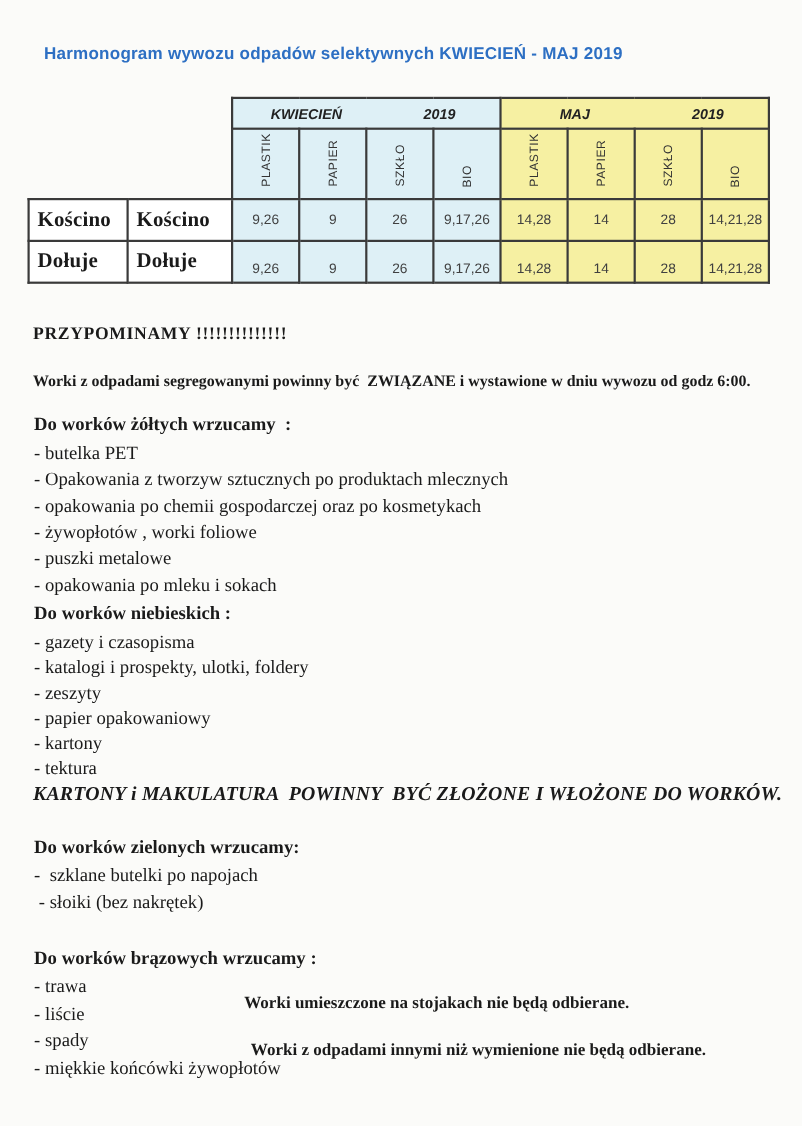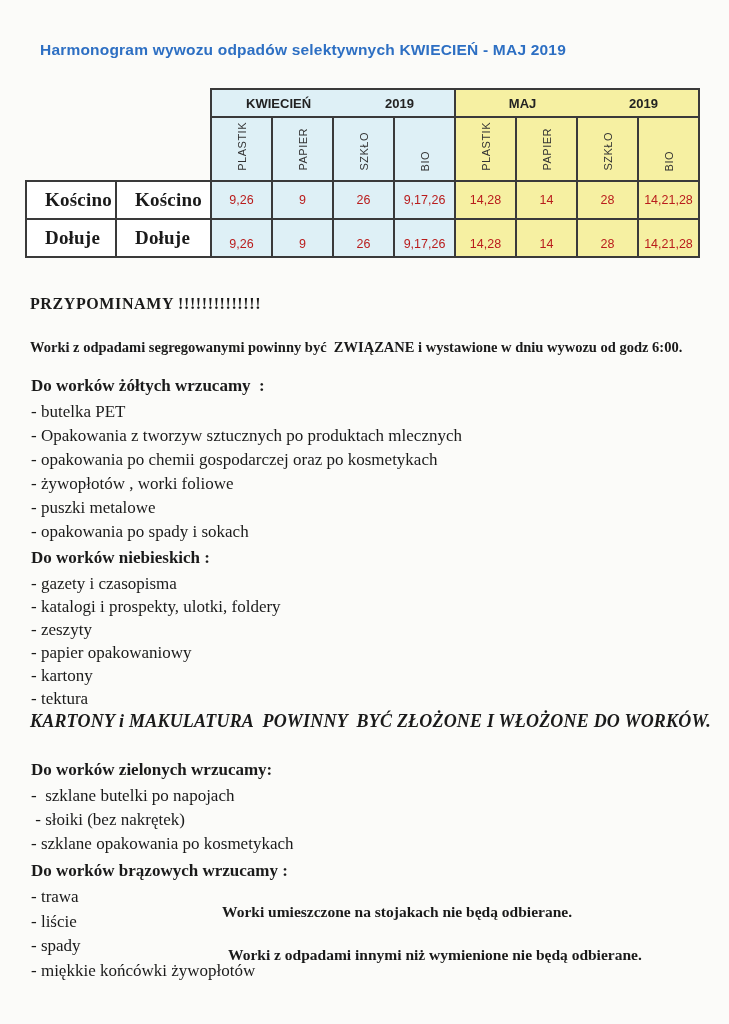--- a/index.html
+++ b/index.html
@@ -22,39 +22,39 @@
   
   .schedule{position:absolute;left:25px;top:88px;border-collapse:collapse;table-layout:fixed;}
   .schedule td{border:2px solid #3a3a3a;padding:0;}
   .schedule td.blank{border:none;background:transparent;}
   .cyan{background:var(--cyan,#def0f6);}
   .yellow{background:var(--yellow,#f6f0a2);}
   .r-month{height:28px;}
   .month-flex{display:flex;width:100%;align-items:center;}
   .month-flex span{
     text-align:center;
-    font-family:"Liberation Sans",sans-serif;font-weight:bold;font-size:13px;color:#222;
+    font-family:"Liberation Sans",sans-serif;font-weight:bold;font-size:13px;color:#222;font-style:italic;
   }
   .month-flex .m-name{flex:1.1;}
   .month-flex .m-year{flex:0.9;}
   .r-waste{height:64px;}
   td.waste{vertical-align:bottom;text-align:center;}
   .vert{
     display:inline-block;writing-mode:vertical-rl;transform:rotate(180deg);
     font-family:"Liberation Sans",sans-serif;font-size:11px;letter-spacing:.5px;color:#333;
     margin-bottom:5px;white-space:nowrap;
   }
   .r-data{height:38px;}
   td.city{
-    background:#fff;vertical-align:middle;padding-left:18px;
+    background:#fff;vertical-align:middle;padding-left:7px;
     font-weight:bold;font-size:19px;letter-spacing:.2px;
   }
   td.num{
     text-align:center;vertical-align:middle;
-    font-family:"Liberation Sans",sans-serif;font-size:12.5px;color:#b91c1c;
+    font-family:"Liberation Sans",sans-serif;font-size:12.5px;color:#404040;
   }
   .r-last td.num{vertical-align:bottom;padding-bottom:5px;}
 
   
   .reminder-heading{position:absolute;left:30px;top:295px;font-weight:bold;font-size:16px;letter-spacing:.6px;}
   .reminder-body{position:absolute;left:30px;top:339px;font-weight:bold;font-size:14.5px;}
 
   
   .sec{position:absolute;left:31px;}
   .sec-h{margin:0 0 4px 0;font-weight:bold;font-size:17px;}
@@ -152,40 +152,39 @@
   <div class="reminder-heading txt">PRZYPOMINAMY !!!!!!!!!!!!!!</div>
   <div class="reminder-body txt">Worki z odpadami segregowanymi powinny być  ZWIĄZANE i wystawione w dniu wywozu od godz 6:00.</div>
 
   <div class="sec" id="sec-yellow">
     <div class="sec-h txt">Do worków żółtych wrzucamy  :</div>
     <div class="li txt">- butelka PET</div>
     <div class="li txt">- Opakowania z tworzyw sztucznych po produktach mlecznych</div>
     <div class="li txt">- opakowania po chemii gospodarczej oraz po kosmetykach</div>
     <div class="li txt">- żywopłotów , worki foliowe</div>
     <div class="li txt">- puszki metalowe</div>
-    <div class="li txt">- opakowania po spady i sokach</div>
+    <div class="li txt">- opakowania po mleku i sokach</div>
   </div>
 
   <div class="sec" id="sec-blue">
     <div class="sec-h txt">Do worków niebieskich :</div>
     <div class="li txt">- gazety i czasopisma</div>
     <div class="li txt">- katalogi i prospekty, ulotki, foldery</div>
     <div class="li txt">- zeszyty</div>
     <div class="li txt">- papier opakowaniowy</div>
     <div class="li txt">- kartony</div>
     <div class="li txt">- tektura</div>
   </div>
 
   <div class="cardboard txt">KARTONY i MAKULATURA  POWINNY  BYĆ ZŁOŻONE I WŁOŻONE DO WORKÓW.</div>
 
   <div class="sec" id="sec-green">
     <div class="sec-h txt">Do worków zielonych wrzucamy:</div>
     <div class="li txt">-  szklane butelki po napojach</div>
     <div class="li txt"> - słoiki (bez nakrętek)</div>
-    <div class="li txt">- szklane opakowania po kosmetykach</div>
   </div>
 
   <div class="sec" id="sec-brown">
     <div class="sec-h txt">Do worków brązowych wrzucamy :</div>
     <div class="li txt">- trawa</div>
     <div class="li txt">- liście</div>
     <div class="li txt">- spady</div>
     <div class="li txt">- miękkie końcówki żywopłotów</div>
   </div>
 

